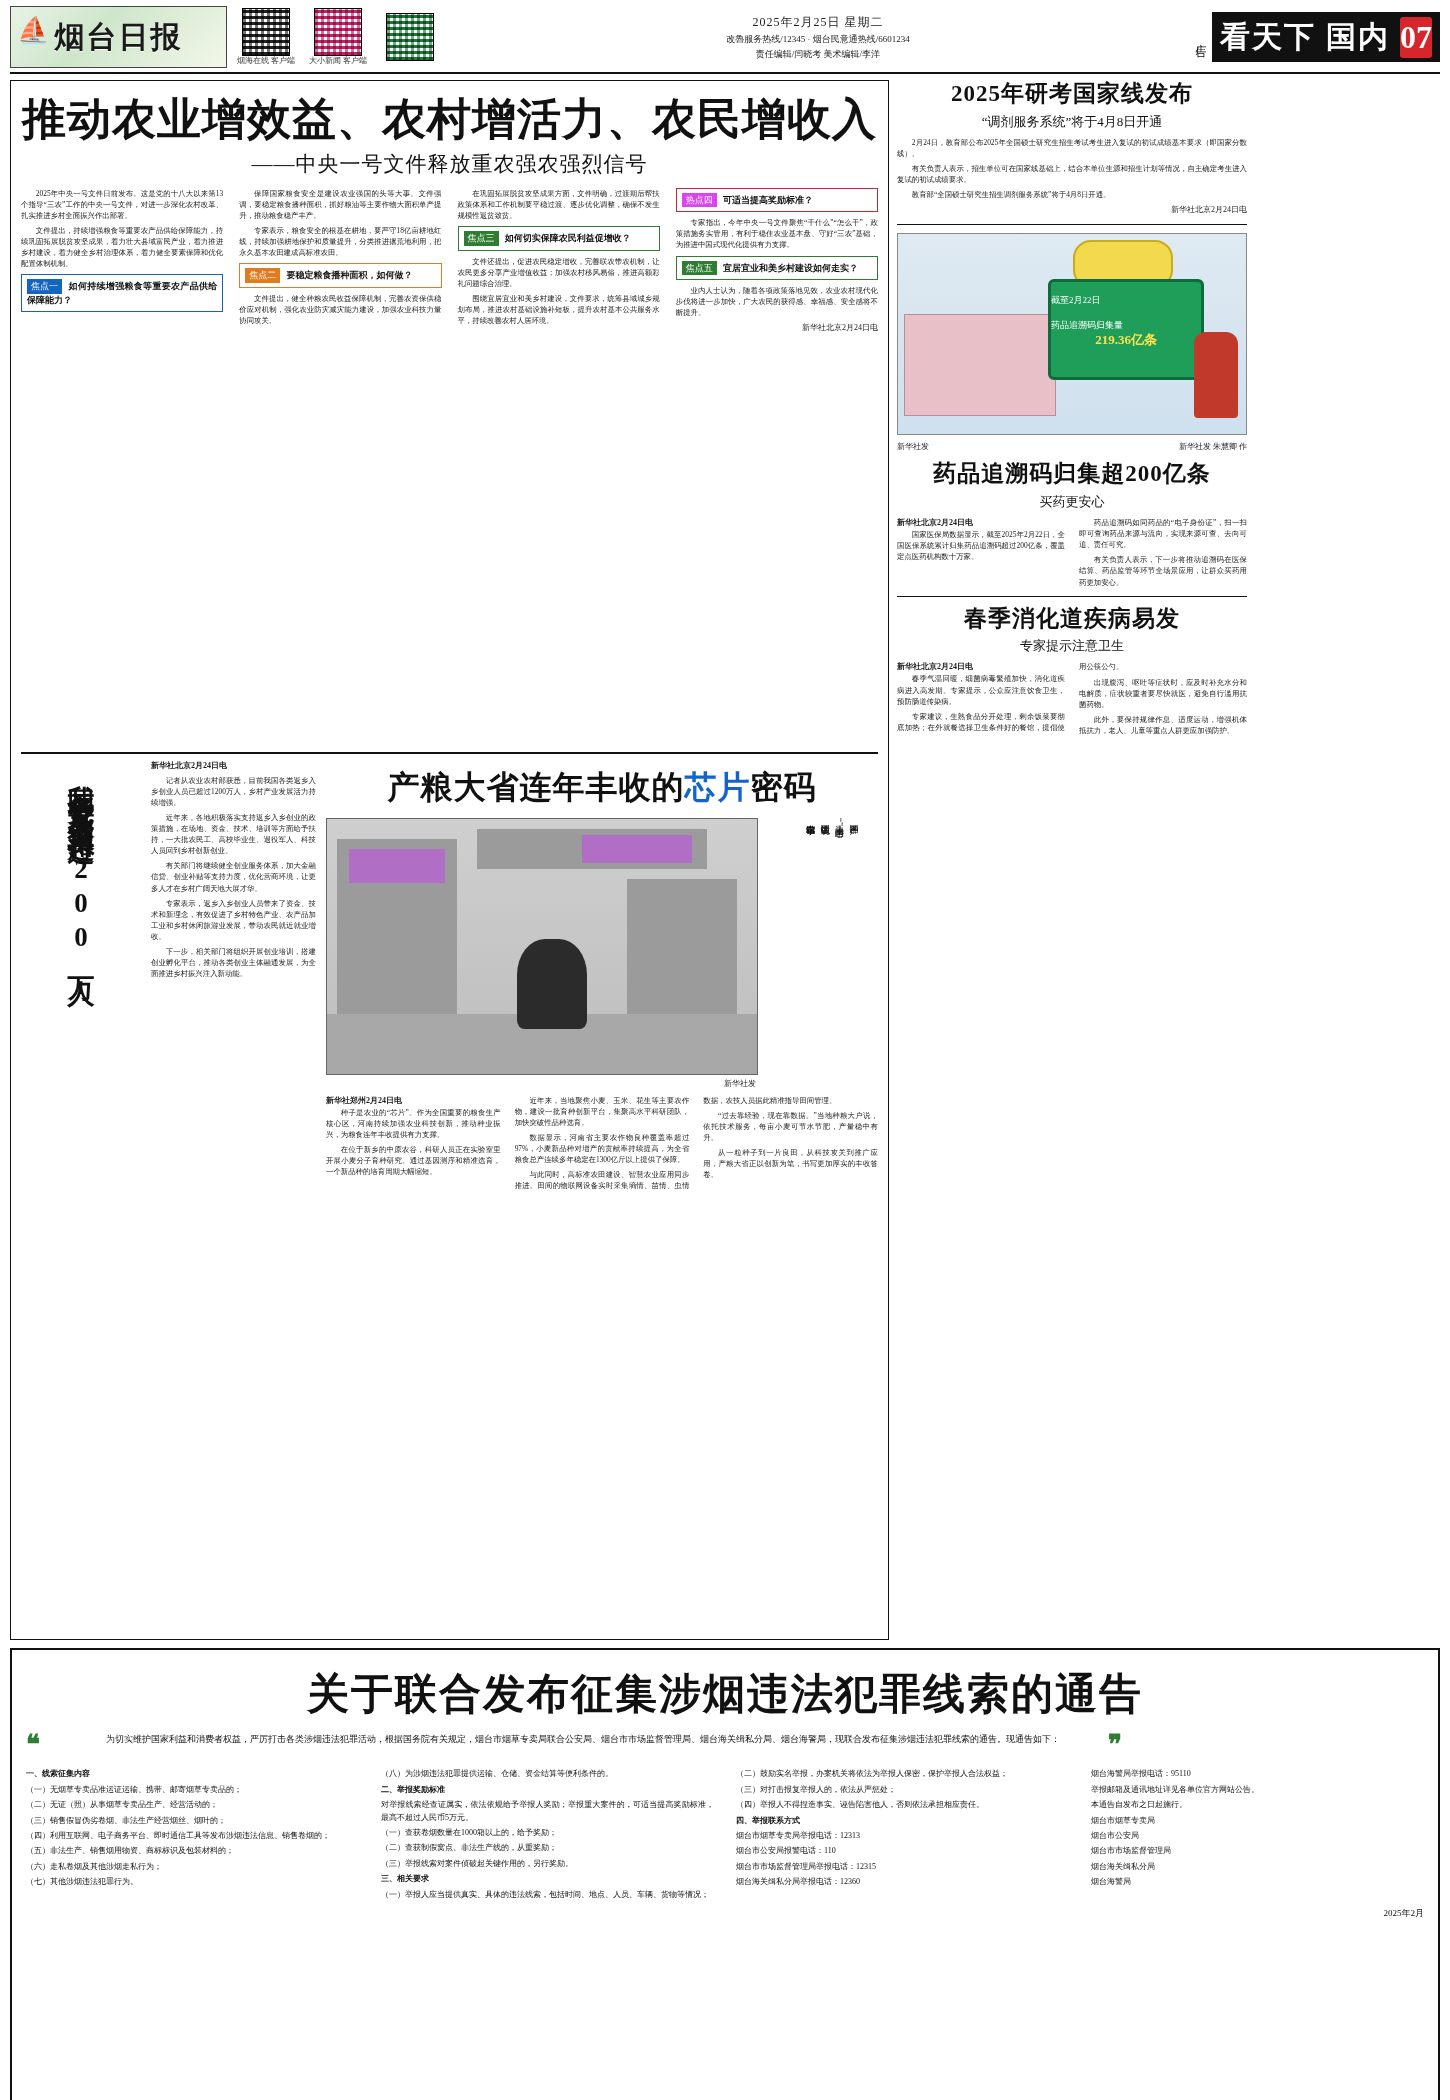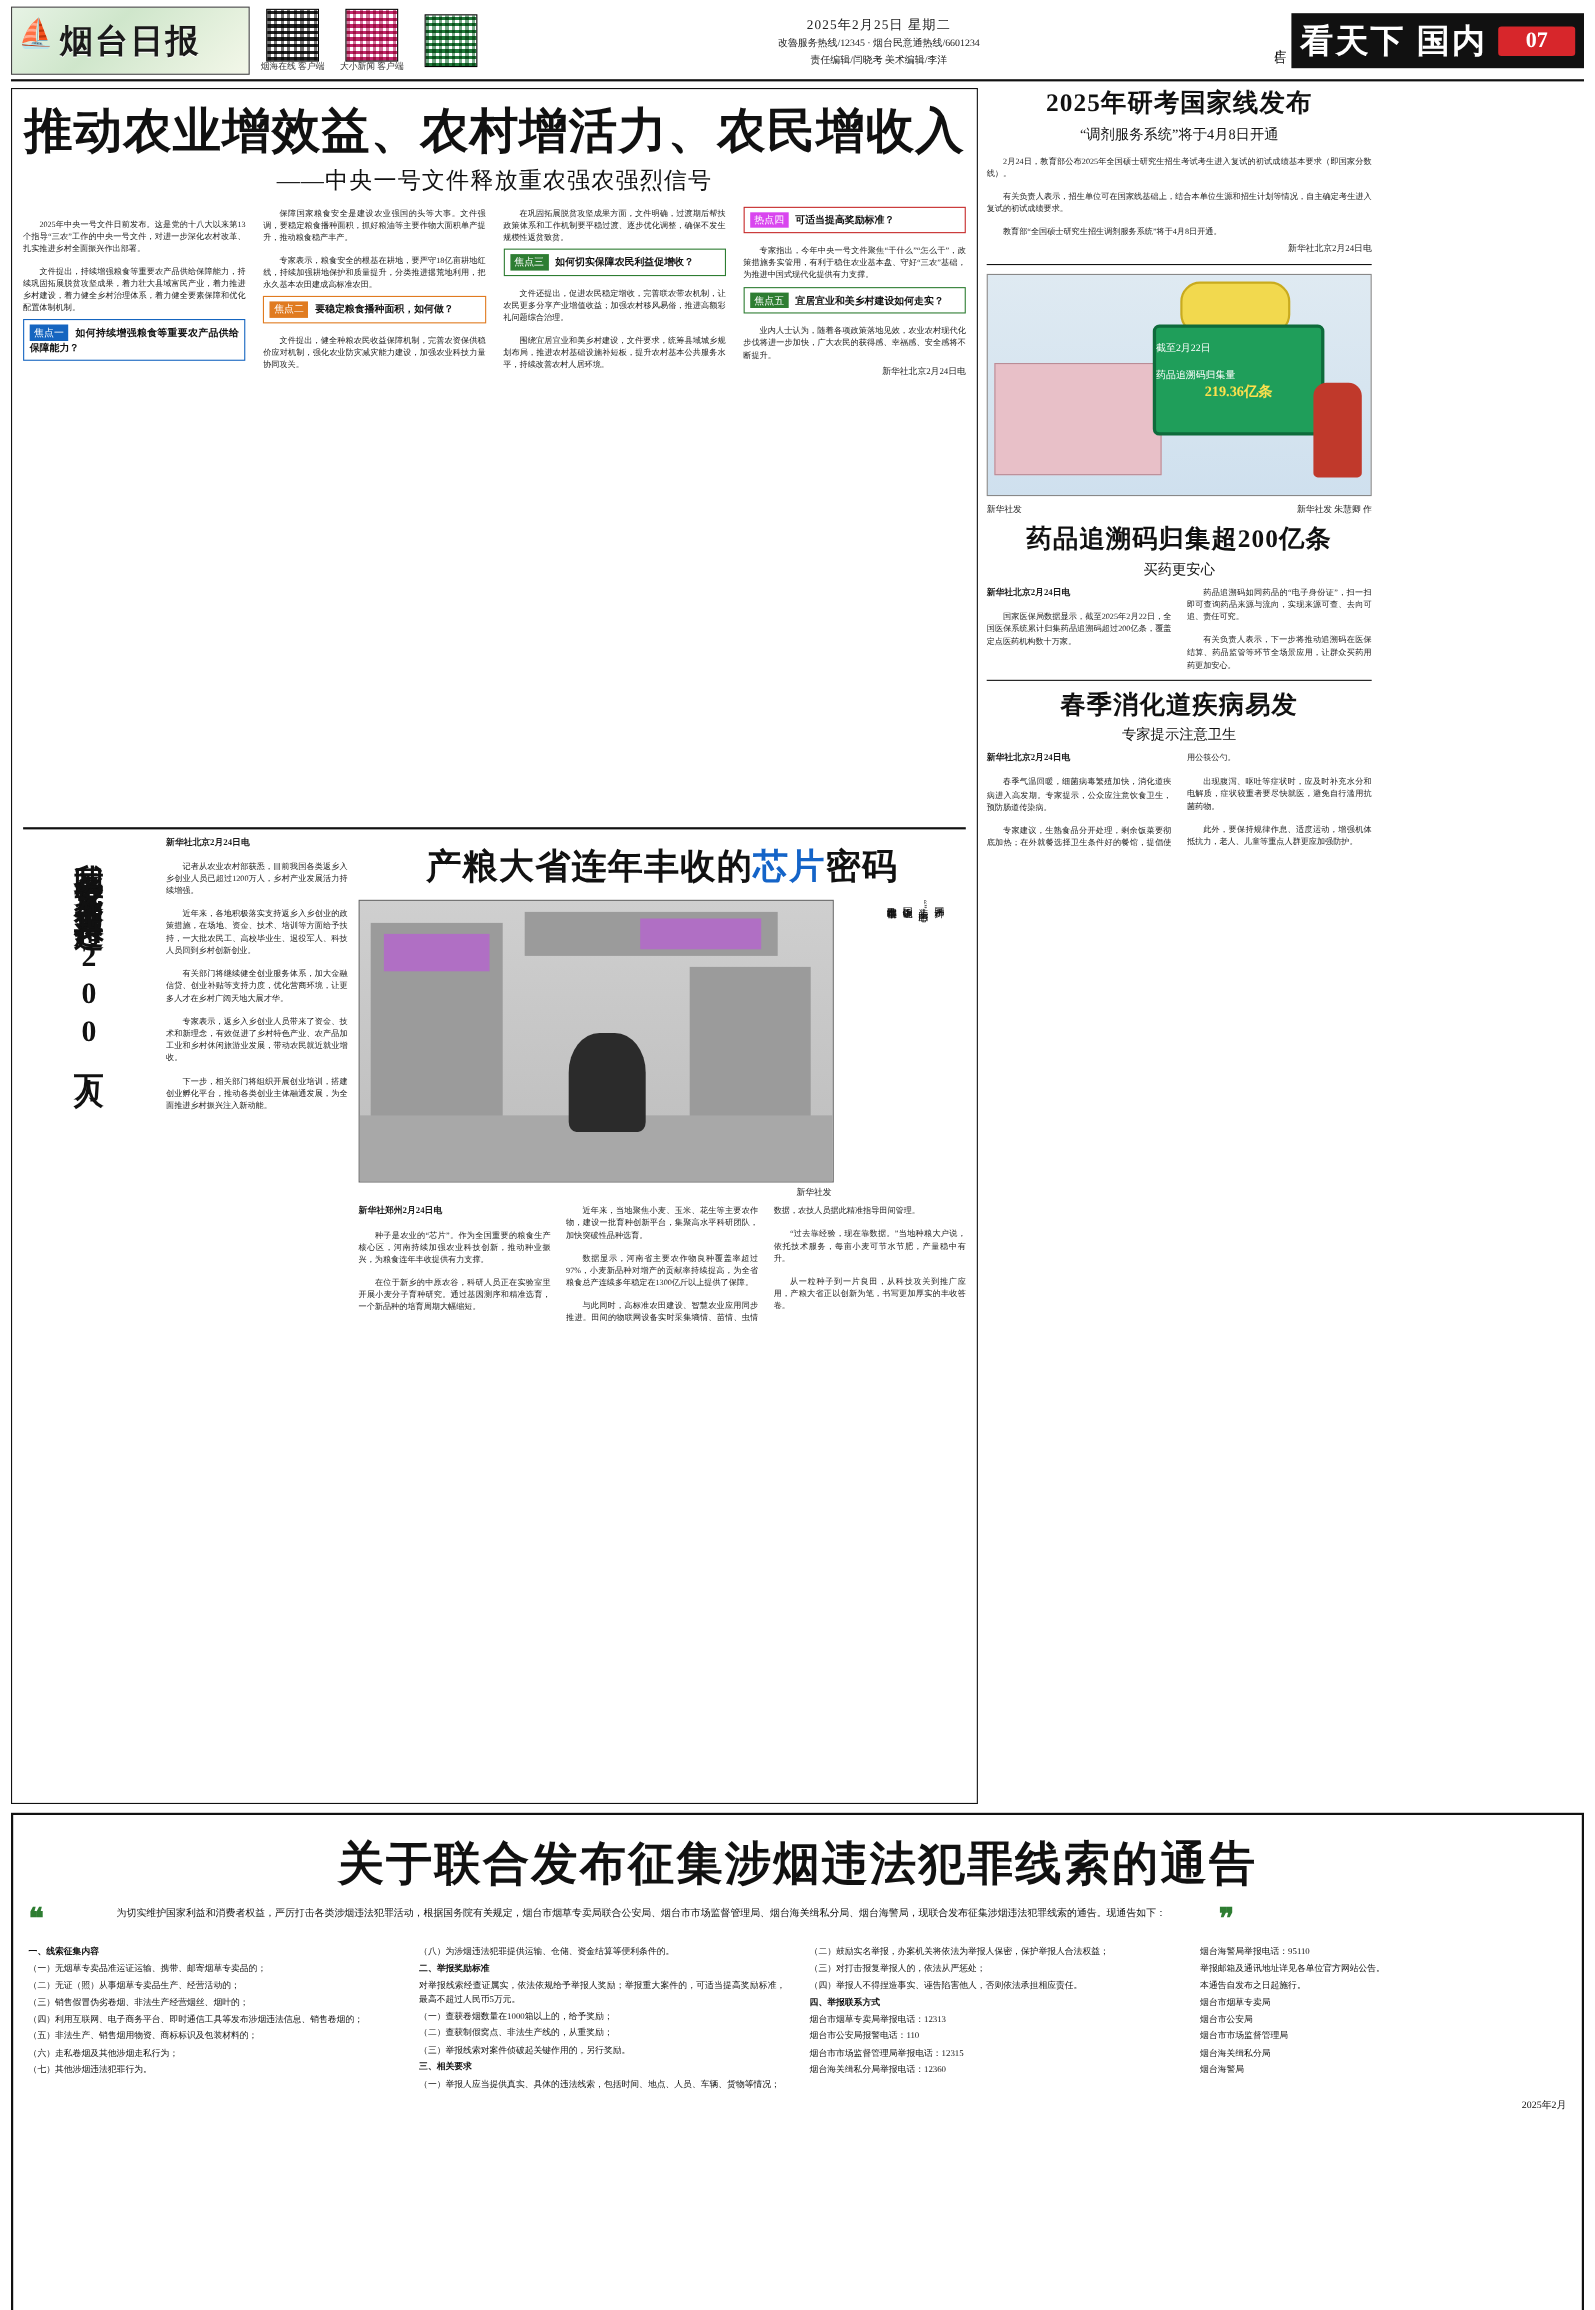--- a/index.html
+++ b/index.html
@@ -33,40 +33,40 @@
       repeating-linear-gradient(0deg,#1f7a3a 0 3px,#fff 3px 6px),
       repeating-linear-gradient(90deg,rgba(20,110,50,.6) 0 3px,rgba(255,255,255,.6) 3px 6px);
       background-blend-mode:multiply;}
   .mh-center{flex:1;display:flex;flex-direction:column;justify-content:center;align-items:center;font-size:9px;color:#222;line-height:1.6;}
   .mh-center .big{font-size:12px;letter-spacing:1px;}
   .mh-right{display:flex;align-items:center;gap:4px;}
   .ad-tag{font-size:11px;color:#111;writing-mode:vertical-rl;letter-spacing:2px;}
   .banner{background:#111;color:#fff;display:flex;align-items:center;gap:10px;padding:2px 8px;height:46px;}
   .banner .b1{font-size:30px;font-weight:bold;letter-spacing:2px;}
   .banner .b2{font-size:30px;font-weight:bold;letter-spacing:2px;}
-  .pagenum{background:#d7262b;color:#fff;font-size:20px;font-weight:bold;padding:2px 25px;border-radius:3px;}
+  .pagenum{background:#d7262b;color:#fff;font-size:32px;font-weight:bold;padding:2px 0;border-radius:3px;}
 
   .rule{height:2px;background:#111;margin:4px 0 6px;}
 
   
   .content{display:flex;gap:8px;height:1560px;}
   .left-col{width:879px;position:relative;border:1px solid #111;box-sizing:border-box;padding:8px 10px;}
   .right-col{width:350px;box-sizing:border-box;}
 
   .headline{
     text-align:center;font-weight:bold;font-size:44px;letter-spacing:1px;line-height:1.15;margin:6px 0 2px;
     font-family:"Liberation Serif",serif;
   }
   .subhead{text-align:center;font-size:21px;margin:4px 0 10px;letter-spacing:1px;}
 
   .cols4{column-count:4;column-gap:16px;column-rule:0;}
   .cols3{column-count:3;column-gap:14px;}
   .cols2{column-count:2;column-gap:14px;}
   .body-text{font-size:7.4px;line-height:1.5;text-align:justify;color:#1a1a1a;}
-  .body-text p{margin:10px 0 4px;text-indent:2em;}
+  .body-text p{margin:0 0 4px;text-indent:2em;}
 
   .qbox{border:1px solid #2e7d32;padding:4px 5px;margin:5px 0;font-size:9px;line-height:1.4;break-inside:avoid;}
   .qbox .tag{display:inline-block;background:#2e7d32;color:#fff;font-size:9px;padding:1px 4px;margin-right:4px;}
   .qbox.blue{border-color:#1565c0;}
   .qbox.blue .tag{background:#1565c0;}
   .qbox.orange{border-color:#e07b20;}
   .qbox.orange .tag{background:#e07b20;}
   .qbox.red{border-color:#c62828;}
   .qbox.red .tag{background:#d946ef;}
   .qbox .qtext{font-weight:bold;color:#111;}

